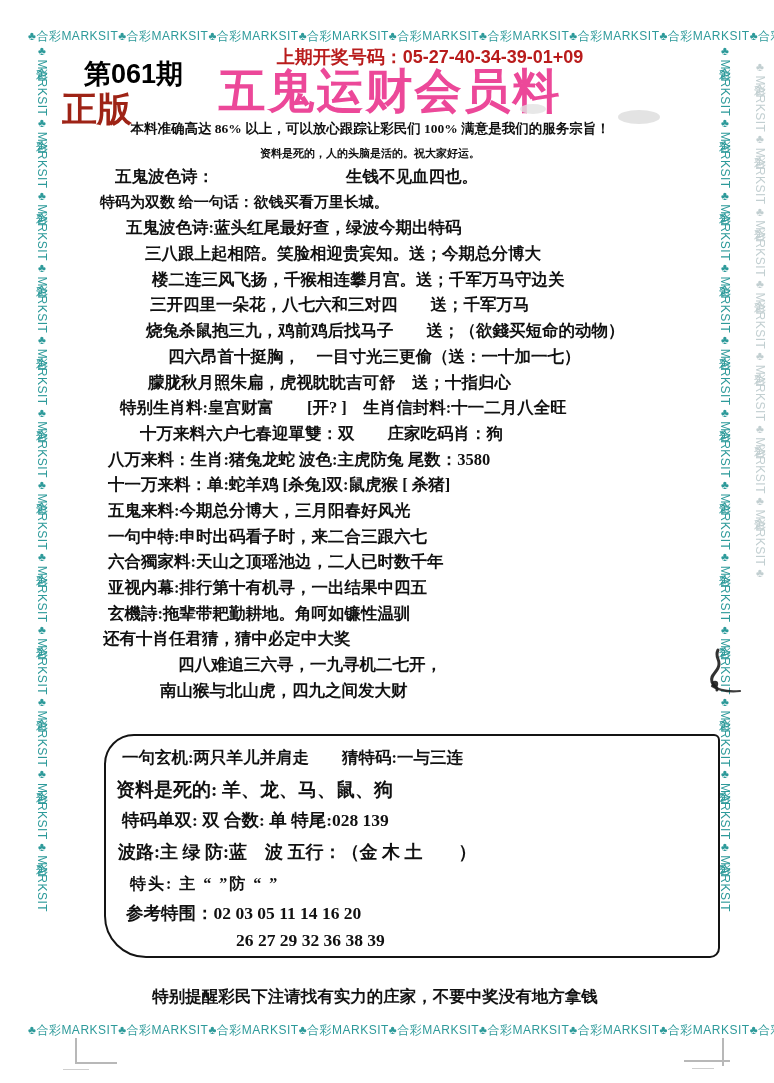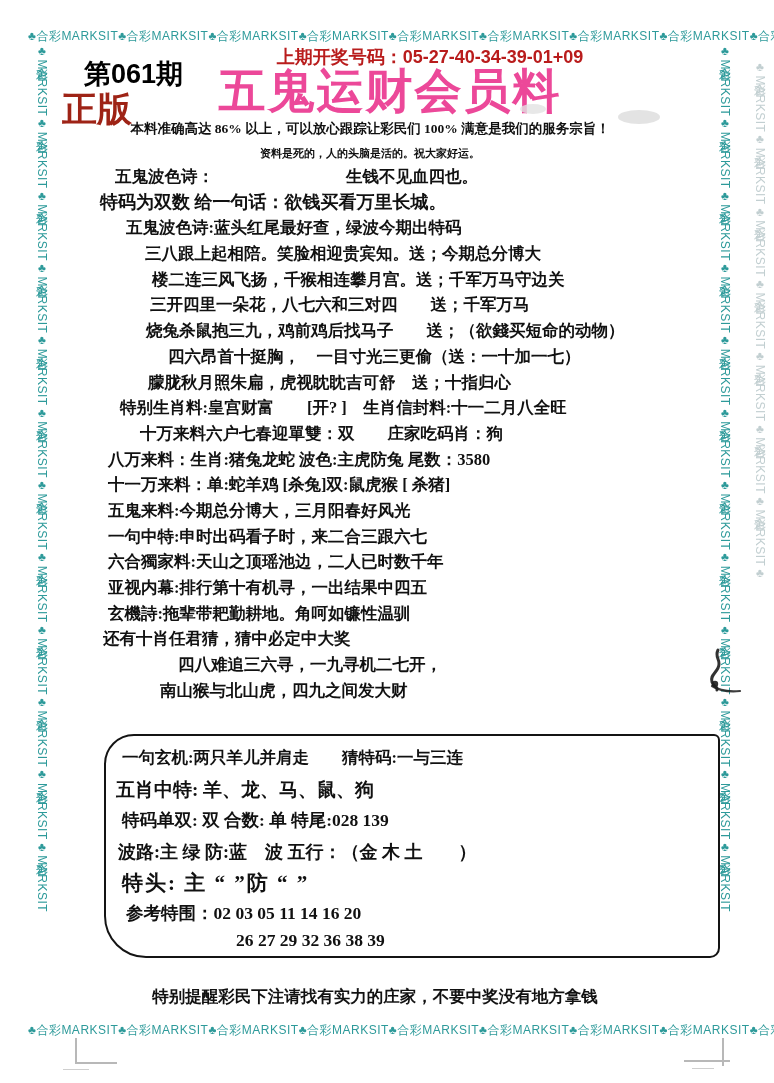--- a/index.html
+++ b/index.html
@@ -28,21 +28,21 @@
               font-size:47px;font-weight:bold;color:#ec4899;letter-spacing:2px;}
   .edition{position:absolute;top:86px;left:62px;font-size:35px;font-weight:bold;color:#9e2316;}
   .slogan1{position:absolute;top:120px;left:55px;width:630px;text-align:center;
            font-size:13.5px;font-weight:bold;}
   .slogan2{position:absolute;top:146px;left:55px;width:630px;text-align:center;
            font-size:11px;font-weight:bold;}
   
   .tips{position:absolute;top:152px;left:60px;width:662px;margin-top:12px;}
   .ln{height:25.7px;line-height:25.7px;font-size:16.5px;font-weight:bold;white-space:pre;overflow:visible;}
   .ln:nth-child(1){padding-left:55px;}
-  .ln:nth-child(2){padding-left:40px;font-size:18px;}
+  .ln:nth-child(2){padding-left:40px;font-size:15px;}
   .ln:nth-child(3){padding-left:66px;}
   .ln:nth-child(4){padding-left:85px;}
   .ln:nth-child(5){padding-left:92px;}
   .ln:nth-child(6){padding-left:90px;}
   .ln:nth-child(7){padding-left:86px;}
   .ln:nth-child(8){padding-left:108px;}
   .ln:nth-child(9){padding-left:88px;}
   .ln:nth-child(10){padding-left:60px;}
   .ln:nth-child(11){padding-left:80px;}
   .ln:nth-child(12){padding-left:48px;}
@@ -57,21 +57,21 @@
   .ln:nth-child(21){padding-left:100px;}
   .ln:nth-child(22){padding-left:63px;}
   
   .pred-box{position:absolute;left:104px;top:734px;width:616px;height:224px;
             border:2.5px solid #141414;border-radius:30px 6px 10px 42px;padding-top:6px;box-sizing:border-box;}
   .bln{height:31.5px;line-height:31.5px;font-weight:bold;white-space:pre;}
   .bln:nth-child(1){padding-left:16px;font-size:16.5px;}
   .bln:nth-child(2){padding-left:10px;font-size:19px;}
   .bln:nth-child(3){padding-left:16px;font-size:17.5px;}
   .bln:nth-child(4){padding-left:12px;font-size:18px;}
-  .bln:nth-child(5){padding-left:16px;font-size:21px;letter-spacing:2px;}
+  .bln:nth-child(5){padding-left:24px;font-size:16px;letter-spacing:2px;}
   .bln:nth-child(6){padding-left:20px;font-size:17.5px;height:27px;line-height:27px;}
   .bln:nth-child(7){padding-left:130px;font-size:17.5px;height:27px;line-height:27px;}
   
   .warning{position:absolute;top:986px;left:60px;width:630px;text-align:center;
            font-size:16.5px;font-weight:bold;}
   
   .cm{position:absolute;background:#b8b8b8;}
   .cm-lv{left:75px;top:1038px;width:2px;height:26px;}
   .cm-lh{left:75px;top:1062px;width:42px;height:2px;}
   .cm-lh2{left:63px;top:1069px;width:26px;height:1px;background:#cfcfcf;}
@@ -124,21 +124,21 @@
     <div class="ln">六合獨家料:天山之顶瑶池边，二人已时数千年</div>
     <div class="ln">亚视内幕:排行第十有机寻，一出结果中四五</div>
     <div class="ln">玄機詩:拖辈带耙勤耕地。角呵如镰性温驯</div>
     <div class="ln">还有十肖任君猜，猜中必定中大奖</div>
     <div class="ln">四八难追三六寻，一九寻机二七开，</div>
     <div class="ln">南山猴与北山虎，四九之间发大财</div>
   </div>
 
   <div class="pred-box">
     <div class="bln">一句玄机:两只羊儿并肩走　　猜特码:一与三连</div>
-    <div class="bln">五肖中特: 羊、龙、马、鼠、狗</div>
+    <div class="bln">资料是死的: 羊、龙、马、鼠、狗</div>
     <div class="bln">特码单双: 双 合数: 单 特尾:028 139</div>
     <div class="bln">波路:主 绿 防:蓝　波 五行：（金 木 土　　）</div>
     <div class="bln">特头: 主 “ ”防 “ ”</div>
     <div class="bln">参考特围：02 03 05 11 14 16 20</div>
     <div class="bln">26 27 29 32 36 38 39</div>
   </div>
 
   <div class="warning">特别提醒彩民下注请找有实力的庄家，不要中奖没有地方拿钱</div>
 
   <svg class="smudge" viewBox="0 0 48 52">

